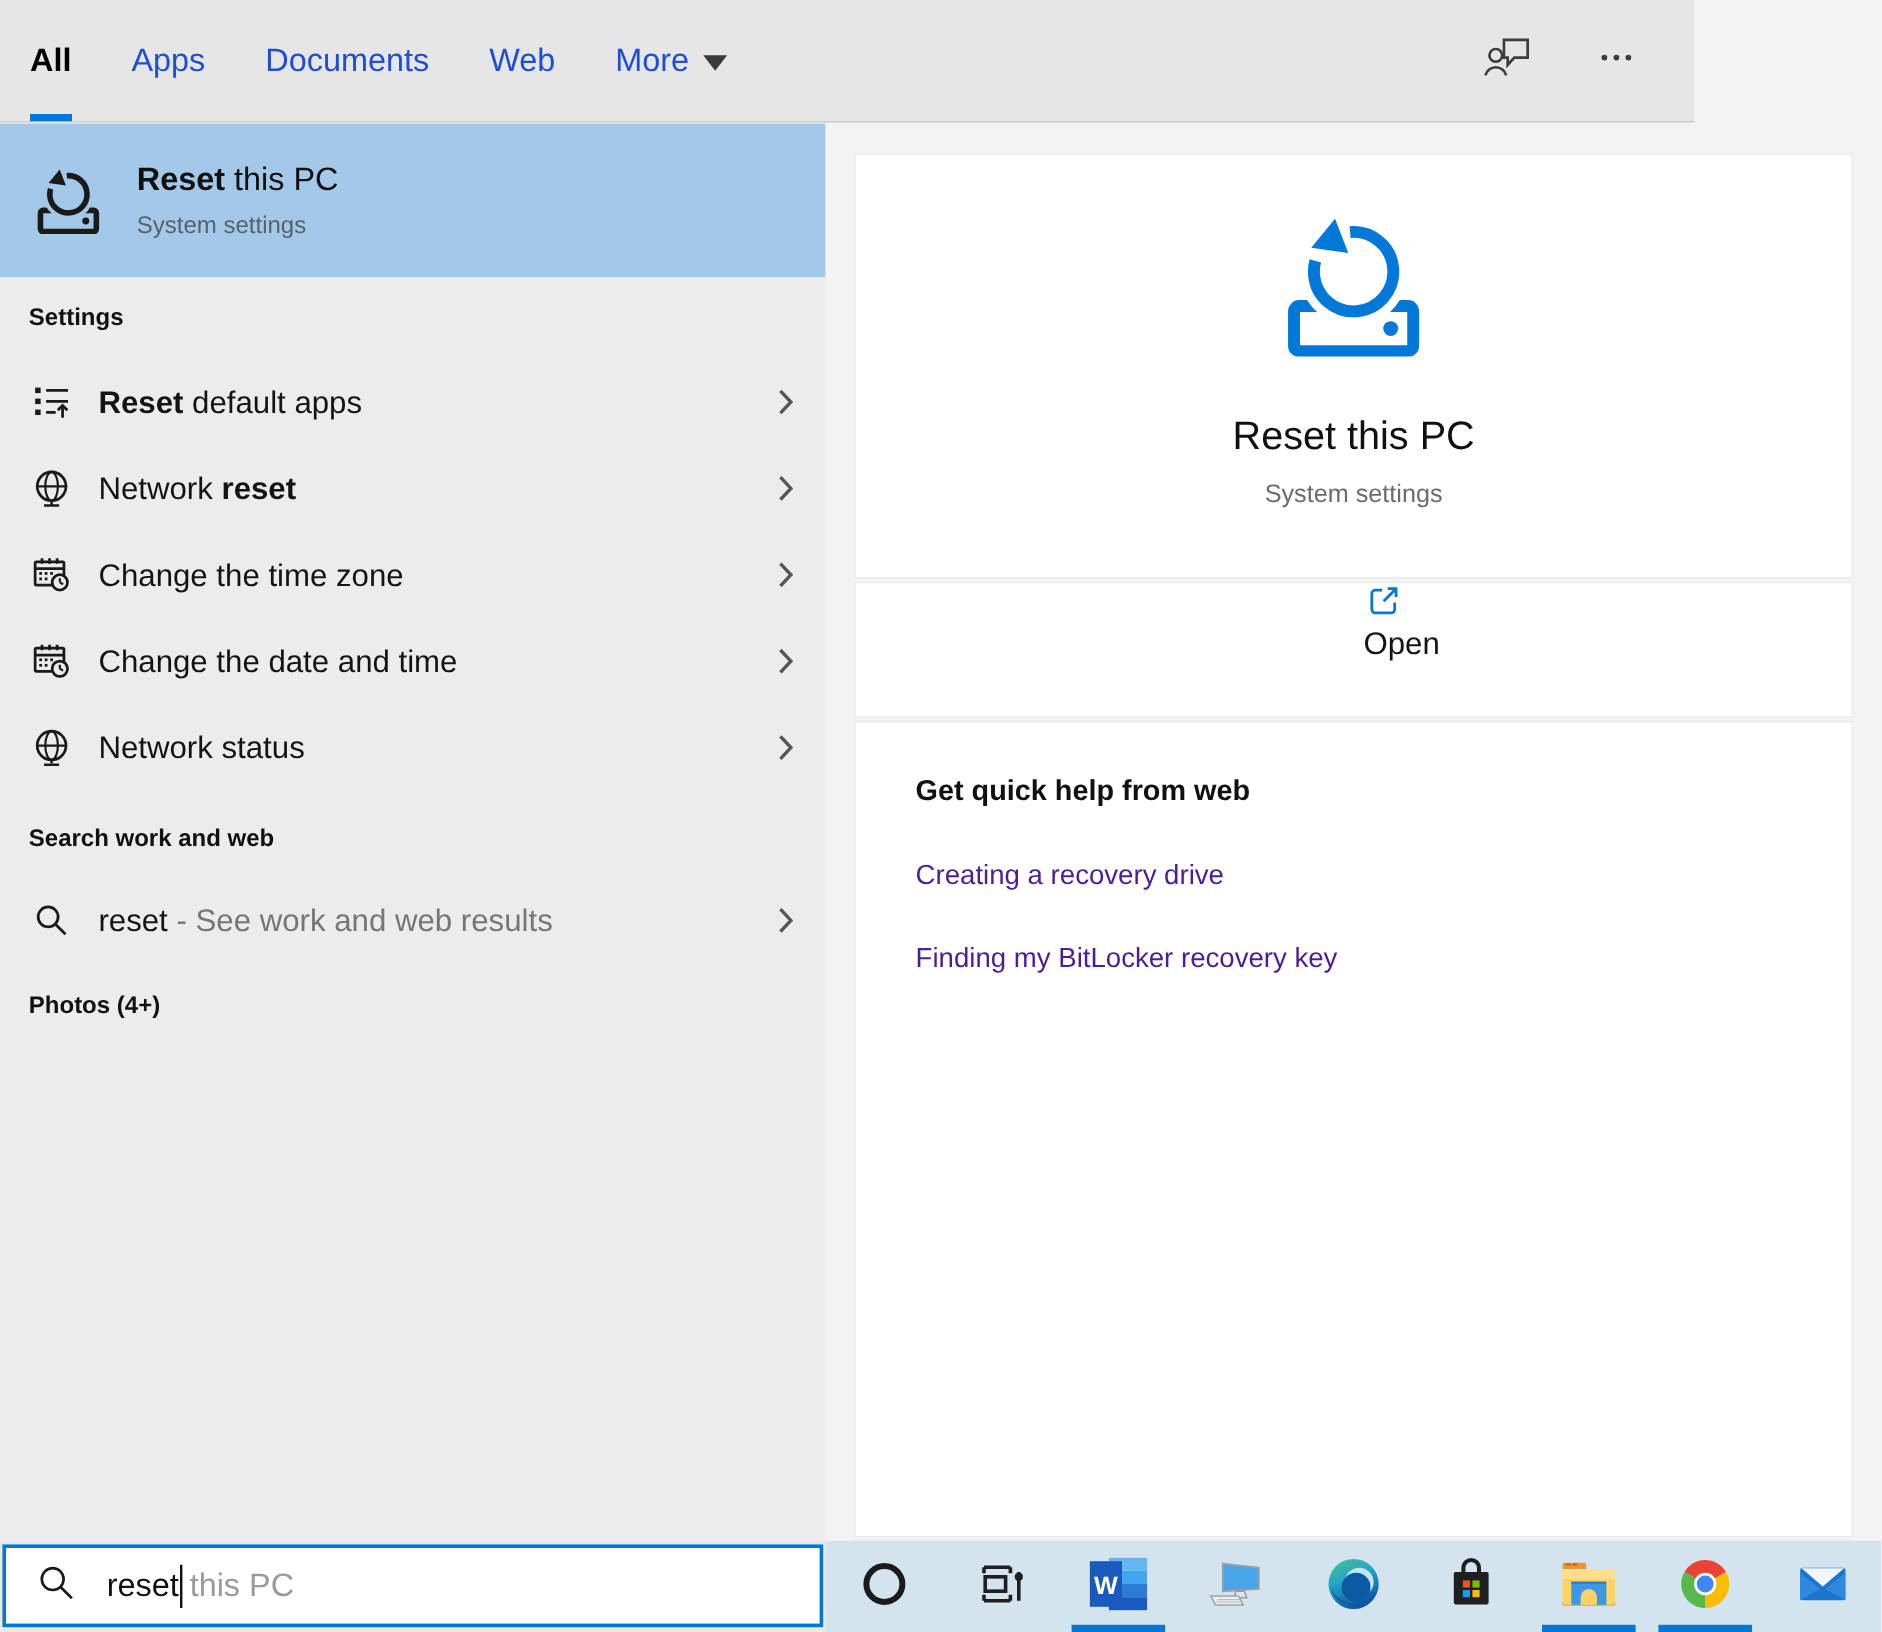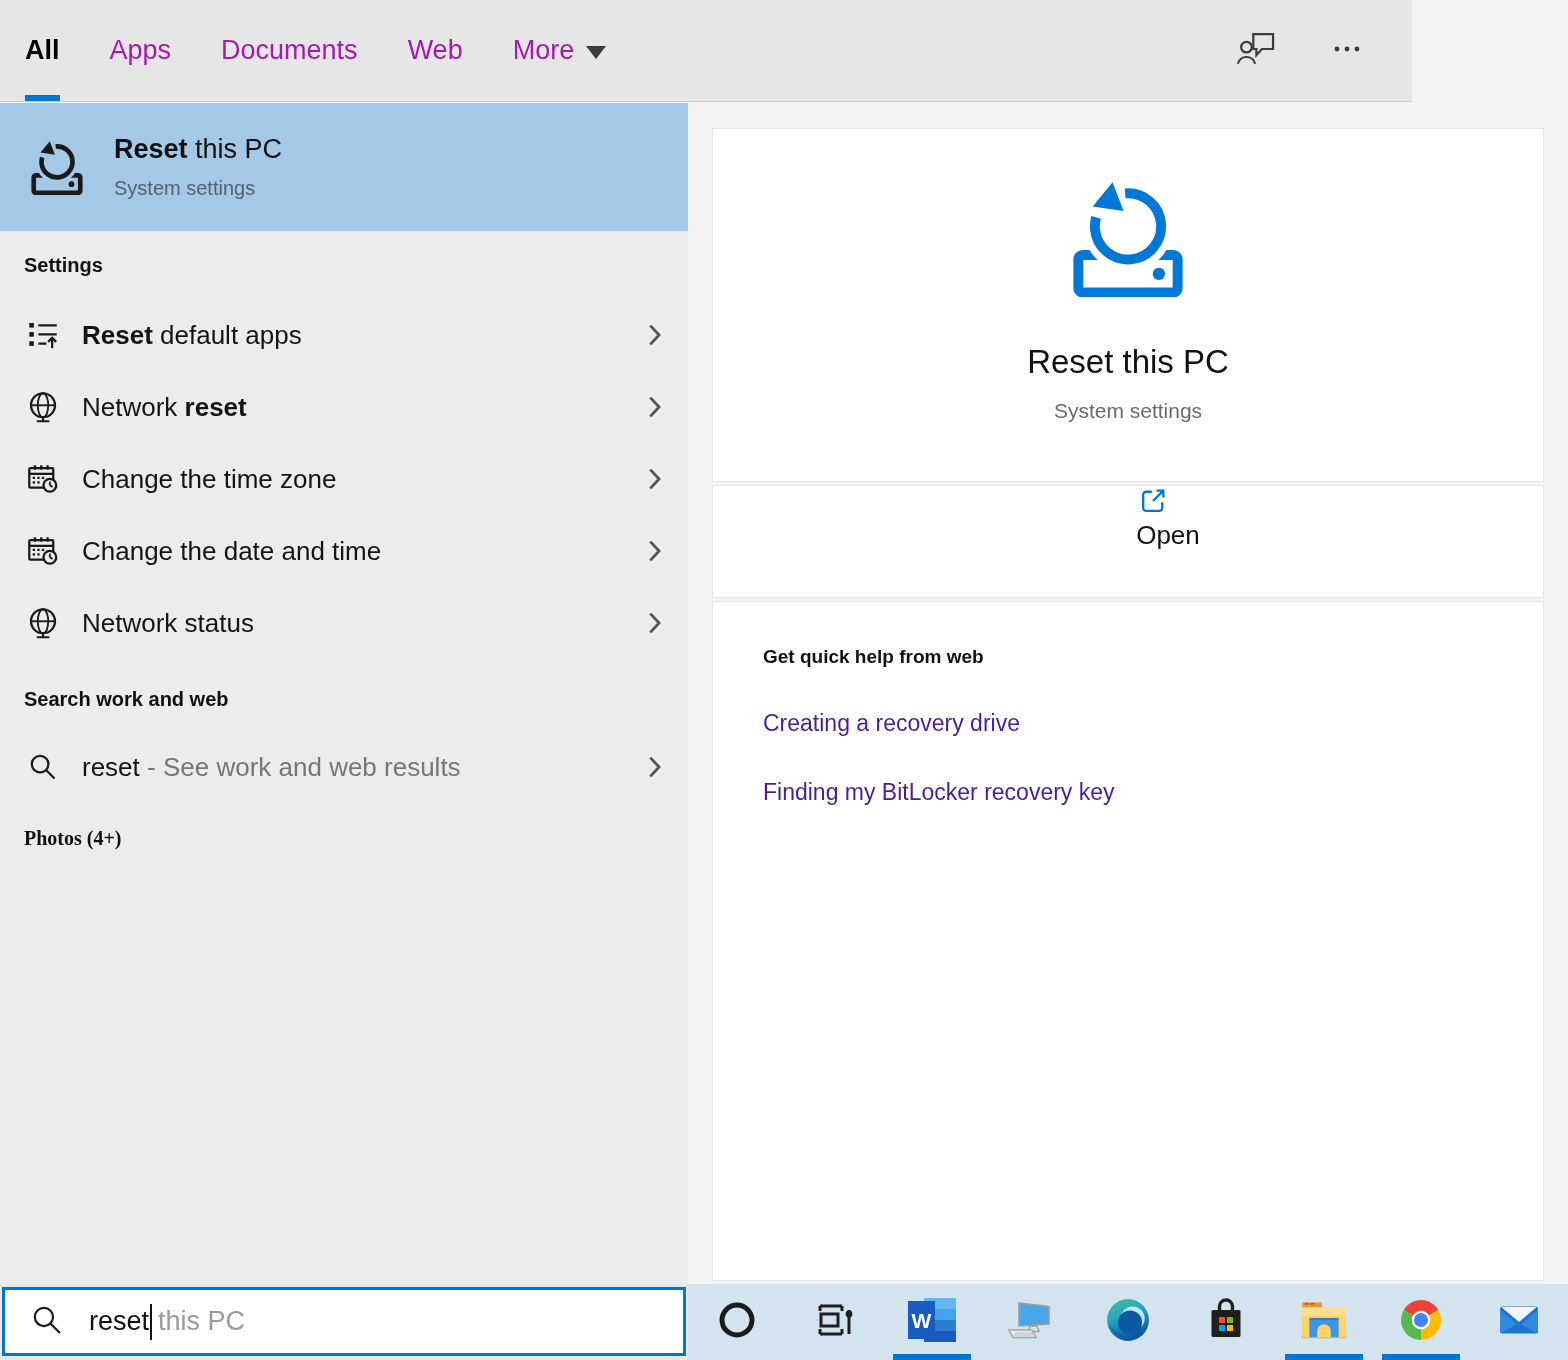--- a/index.html
+++ b/index.html
@@ -3,34 +3,34 @@
 <meta charset="utf-8">
 <style>
   html,body{margin:0;padding:0;}
   body{font-family:"Liberation Sans",sans-serif;-webkit-font-smoothing:antialiased;}
   .screen{position:relative;width:1568px;height:1360px;background:#f3f3f3;overflow:hidden;}
 
   
   .topbar{position:absolute;left:0;top:0;width:1412px;height:102px;background:#e6e6e6;
           border-bottom:1px solid #c9c9c9;display:flex;align-items:stretch;box-sizing:border-box;}
   .tabs{display:flex;gap:50px;margin-left:25px;}
-  .tab{display:flex;align-items:center;font-size:27px;color:#a21caf;cursor:default;
+  .tab{display:flex;align-items:center;font-size:27px;color:#1d4ed8;cursor:default;
        border-bottom:6px solid transparent;padding-top:6px;box-sizing:border-box;}
   .tab.active{color:#000;font-weight:bold;border-bottom-color:#0077d4;}
   .tab .caret{width:0;height:0;border-left:10px solid transparent;border-right:10px solid transparent;
               border-top:13px solid #3a3a3a;margin-left:12px;margin-top:4px;}
   .topbar-right{margin-left:auto;display:flex;align-items:center;gap:52px;margin-right:48px;}
 
   
   .leftpanel{position:absolute;left:0;top:103px;width:688px;height:1181px;background:#ececec;}
   .sec-header{padding:0 0 0 24px;font-size:20px;font-weight:bold;color:#111;display:flex;align-items:center;}
   .h-best{height:62px;}
   .h-settings{height:68px;}
   .h-search{height:64px;margin-top:8px;}
-  .h-photos{height:58px;margin-top:6px;font-family:Liberation Serif, serif;}
+  .h-photos{height:58px;margin-top:6px;}
 
   .bestmatch{height:128px;background:#a4c8e8;display:flex;align-items:center;padding-left:28px;box-sizing:border-box;}
   .bm-text{margin-left:28px;display:flex;flex-direction:column;}
   .bm-title{font-size:27px;color:#111;}
   .bm-title .b{font-weight:bold;}
   .bm-sub{font-size:20px;color:#55626c;margin-top:12px;}
 
   .row{height:72px;display:flex;align-items:center;padding:0 26px 0 26px;box-sizing:border-box;}
   .row.two-line{height:112px;}
   .row .icn{width:34px;display:flex;justify-content:center;flex-shrink:0;}
@@ -41,21 +41,21 @@
 
   
   .rightpanel{position:absolute;left:688px;top:103px;width:880px;height:1181px;background:#f3f3f3;}
   .card{position:absolute;left:24px;width:832px;background:#fff;border:1px solid #e7e7e7;box-sizing:border-box;}
   .card-hero{top:25px;height:354px;display:flex;flex-direction:column;align-items:center;}
   .hero-title{font-size:33px;color:#111;margin-top:42px;}
   .hero-sub{font-size:21px;color:#6b6b6b;margin-top:18px;}
   .card-open{top:382px;height:113px;display:flex;align-items:center;padding-left:50px;flex-direction:column;}
   .open-label{font-size:26px;color:#141414;margin-left:30px;}
   .card-help{top:498px;height:680px;padding:44px 50px;box-sizing:border-box;}
-  .help-header{font-size:19px;font-weight:bold;color:#111;}
+  .help-header{font-size:24px;font-weight:bold;color:#111;}
   .help-link{font-size:23px;color:#4c1d95;margin-top:42px;}
 
   
   .bottombar{position:absolute;left:0;top:1284px;width:1568px;height:76px;display:flex;}
   .searcharea{width:688px;background:#e8e8e8;position:relative;flex-shrink:0;}
   .searchbox{position:absolute;left:2px;right:2px;top:3px;bottom:4px;background:#fff;
              border:3px solid #0077d4;display:flex;align-items:center;padding-left:26px;box-sizing:border-box;}
   .typed{font-size:27px;color:#111;margin-left:26px;}
   .caret-bar{width:2px;height:36px;background:#111;margin-left:1px;}
   .suggestion{font-size:27px;color:#9a9a9a;margin-left:6px;}

